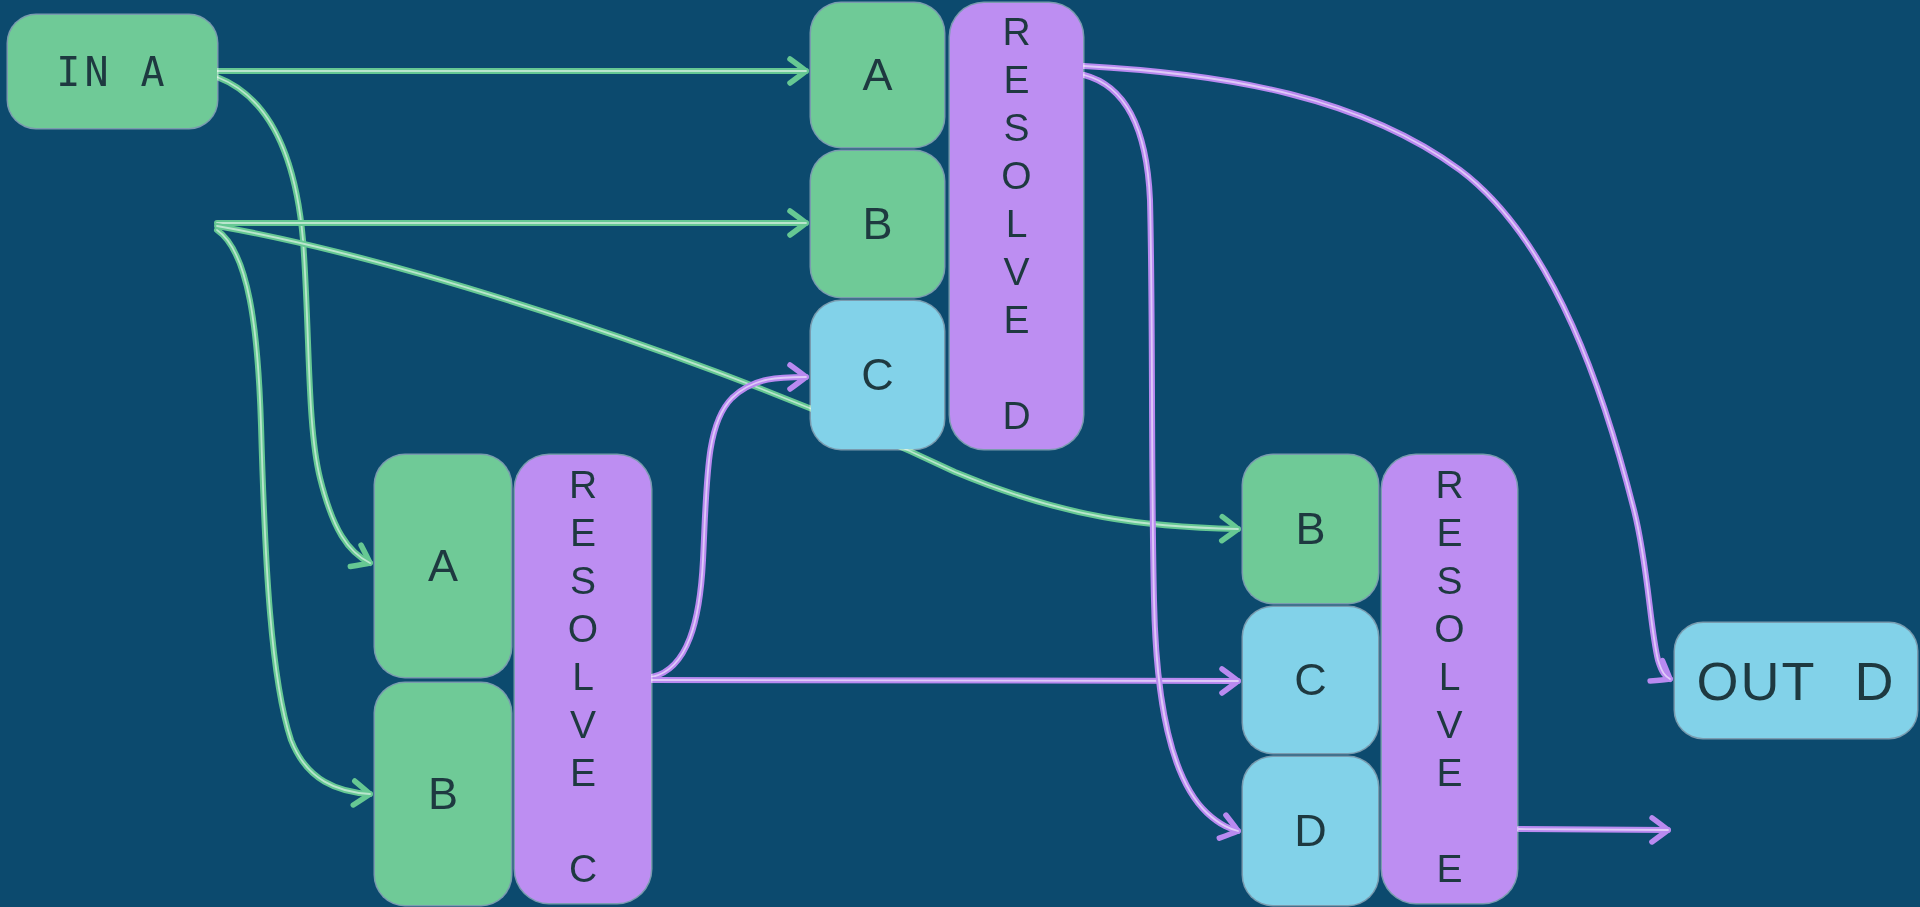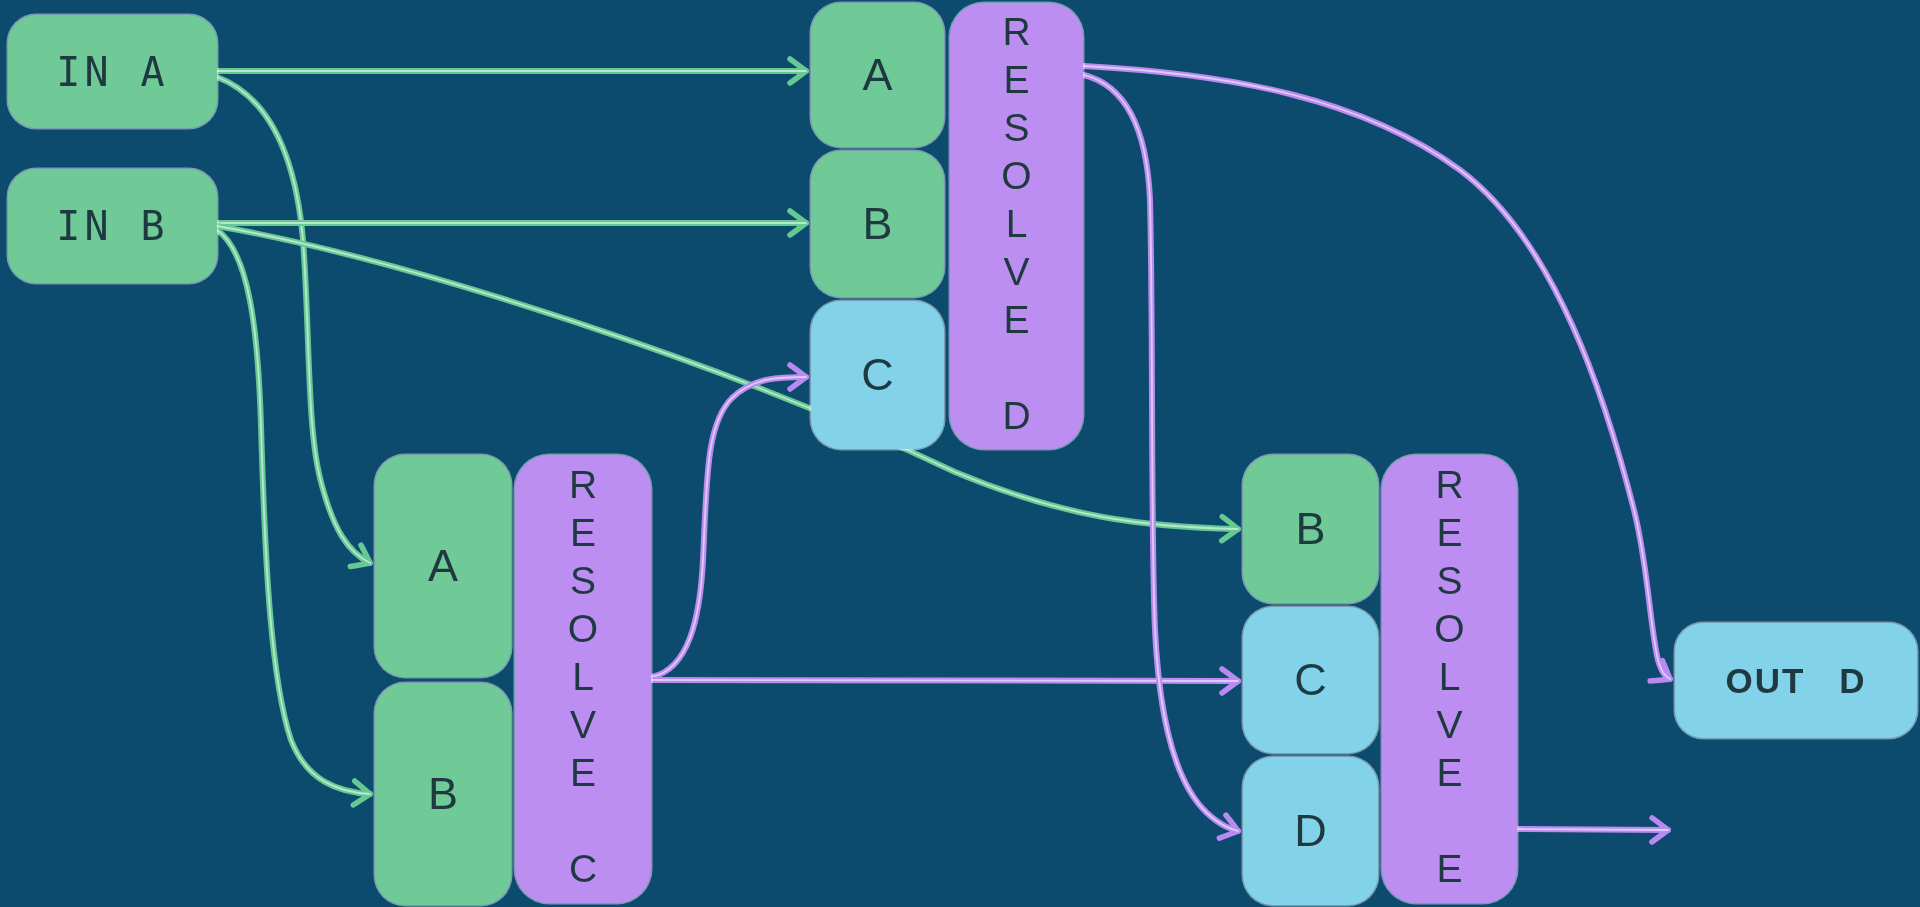--- a/index.html
+++ b/index.html
@@ -30,21 +30,21 @@
   .io{border-radius:28px;}
   .port{border-radius:30px;}
   .bodybox{border-radius:34px;}
 
   .io-label{
     font-family:"DejaVu Sans Mono","Liberation Mono",monospace;
     font-size:40px;letter-spacing:4px;font-weight:500;white-space:pre;
   }
   .out-label{
     font-family:"Liberation Sans","DejaVu Sans",sans-serif;
-    font-size:35px;letter-spacing:2px;word-spacing:22px;font-weight:700;white-space:pre;
+    font-size:54px;letter-spacing:2px;word-spacing:22px;font-weight:400;white-space:pre;
   }
   .port-label{font-size:45px;font-weight:500;}
   .vlabel{
     writing-mode:vertical-rl;text-orientation:upright;
     font-size:39px;letter-spacing:5px;font-weight:500;white-space:pre;
     line-height:1;
   }
 </style>
 </head>
 <body>
@@ -80,23 +80,20 @@
       <path class="edge-core" d="M1084,66 C1230,74 1362,98 1460,170 C1556,242 1606,400 1634,510 C1648,565 1650,628 1658,660 C1662,673 1665,676 1670,679"></path>
     <path class="edge p" marker-end="url(#arrow-p)" d="M1084,75 C1127,86 1147,130 1150,200 C1153,320 1151,470 1154,600 C1156,700 1170,778 1207,813 C1221,826 1231,829 1238,831"></path>
       <path class="edge-core" d="M1084,75 C1127,86 1147,130 1150,200 C1153,320 1151,470 1154,600 C1156,700 1170,778 1207,813 C1221,826 1231,829 1238,831"></path>
     <path class="edge p" marker-end="url(#arrow-p)" d="M1519,829 L1668,830"></path>
       <path class="edge-core" d="M1519,829 L1668,830"></path>
   </svg>
 
   <div class="node green io" style="left:8px;top:15px;width:209px;height:113px">
     <span class="io-label">IN A</span>
   </div>
-  <div class="node green io" style="left:8px;top:169px;width:209px;height:114px">
-    <span class="io-label">IN B</span>
-  </div>
 
   <div class="node green port" style="left:811px;top:3px;width:133px;height:144px">
     <span class="port-label">A</span>
   </div>
   <div class="node green port" style="left:811px;top:151px;width:133px;height:146px">
     <span class="port-label">B</span>
   </div>
   <div class="node blue port" style="left:811px;top:301px;width:133px;height:148px">
     <span class="port-label">C</span>
   </div>

